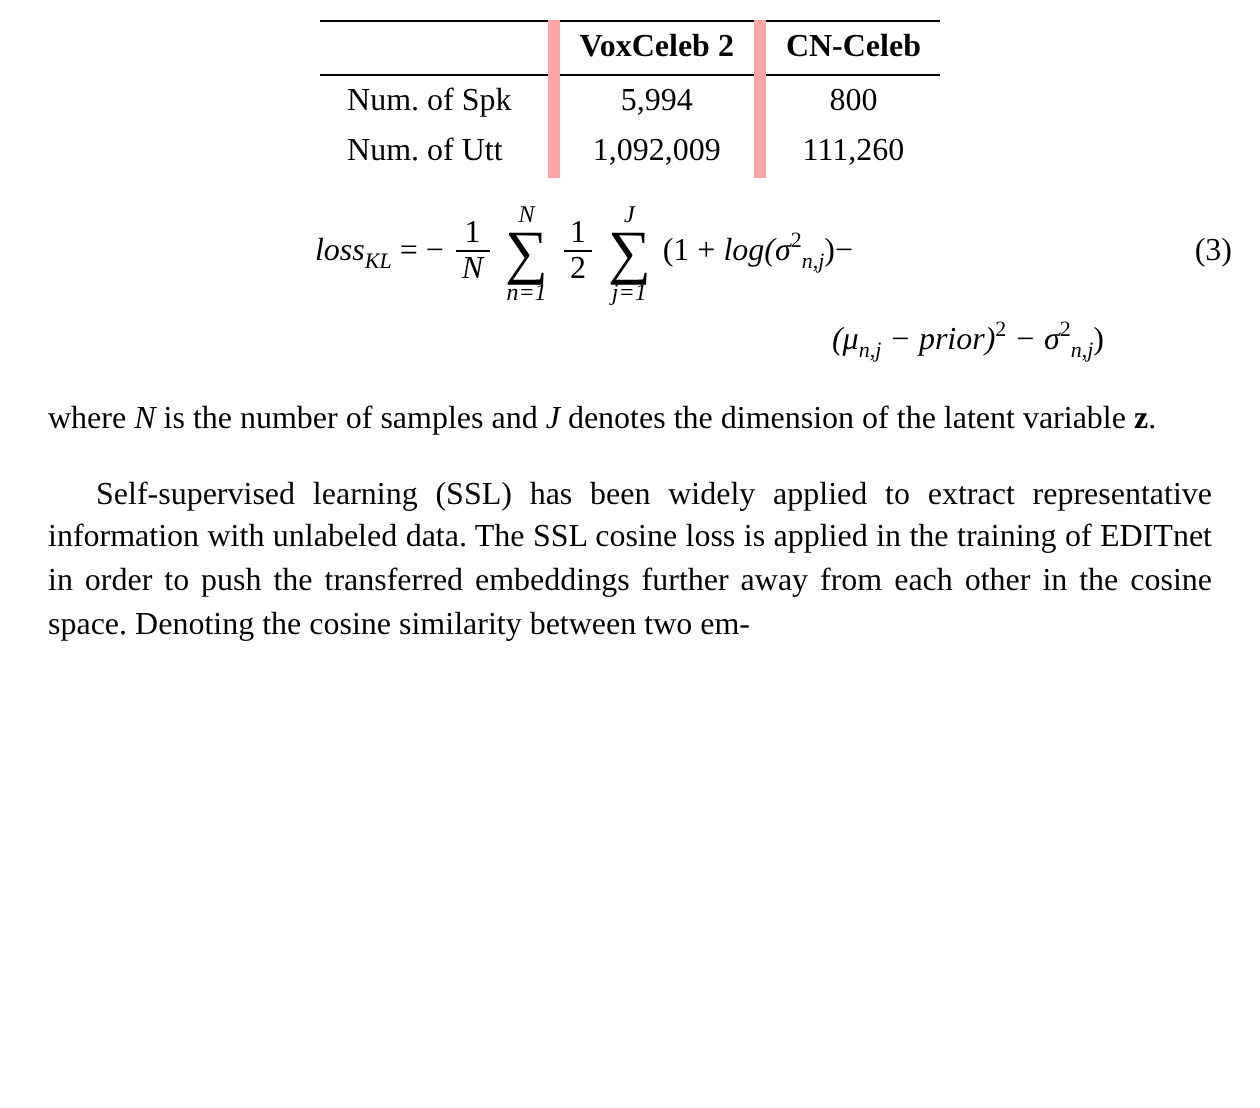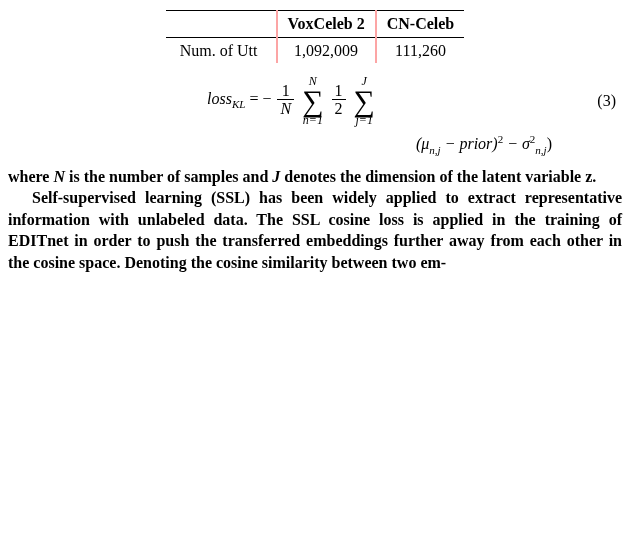--- a/index.html
+++ b/index.html
@@ -28,21 +28,21 @@
       padding: 2px 10px;
       text-align: center;
       font-weight: normal;
     }
     th.lbl, td.lbl {
       text-align: left;
       padding-left: 14px;
       padding-right: 18px;
     }
     th { font-weight: bold; }
-    .vsep-left { border-left: 2px solid #fca5a5; }
+    .vsep-left { border-left: 6px solid #fca5a5; }
     .eq-wrap {
       display: flex;
       align-items: center;
       margin: 10px 0 6px 0;
     }
     .eq-body {
       flex: 1;
       text-align: center;
     }
     .eq-num {
@@ -75,37 +75,41 @@
     .bigsum .lim-bot { display:block; font-size: 12px; font-style: italic; }
     .supr { font-size: 11px; vertical-align: super; }
     .subr { font-size: 11px; vertical-align: sub; text-align: center; }
     .eq-line2 {
       text-align: right;
       padding-right: 70px;
       margin-top: 6px;
       margin-bottom: 8px;
     }
     p.body {
-      margin: 0;
+      margin: 16px;
       text-align: justify;
-      font-weight: bold;
     }
     p.indent {
       text-indent: 1.5em;
     }
   </style>
 </head>
 <body>
 
 <table>
   <tbody>
       <tr class="top-rule mid-rule">
     <th class="lbl"></th>
     <th class="vsep-left">VoxCeleb 2</th>
     <th class="vsep-left">CN-Celeb</th>
+  </tr>
+  <tr>
+    <td class="lbl">Num. of Spk</td>
+    <td class="vsep-left">5,994</td>
+    <td class="vsep-left">800</td>
   </tr>
   <tr>
     <td class="lbl">Num. of Utt</td>
     <td class="vsep-left">1,092,009</td>
     <td class="vsep-left">111,260</td>
   </tr>
 </tbody>
   </table>
 
 <div class="eq-wrap">
@@ -123,20 +127,21 @@
     </span>
     <span class="frac">
       <span class="num">1</span>
       <span class="den">2</span>
     </span>
     <span class="bigsum">
       <span class="lim-top">J</span>
       <span class="sigma">∑</span>
       <span class="lim-bot">j=1</span>
     </span>
+    <span><span>(1 + </span><span class="math">log</span><span class="math">(σ</span><span class="supr">2</span><span class="subr math">n,j</span><span>)−</span></span>
   </div>
   <div class="eq-num">(3)</div>
 </div>
 
 <div class="eq-line2">
   <span class="math">(μ</span><span class="subr math">n,j</span><span class="math"> − prior)</span><span class="supr">2</span><span class="math"> − σ</span><span class="supr">2</span><span class="subr math">n,j</span><span>)</span>
 </div>
 
 <p class="body">
   <span>where </span><span class="math">N</span><span> is the number of samples and </span><span class="math">J</span><span> denotes the dimension of the latent variable </span><b><span>z</span></b><span>.</span>

